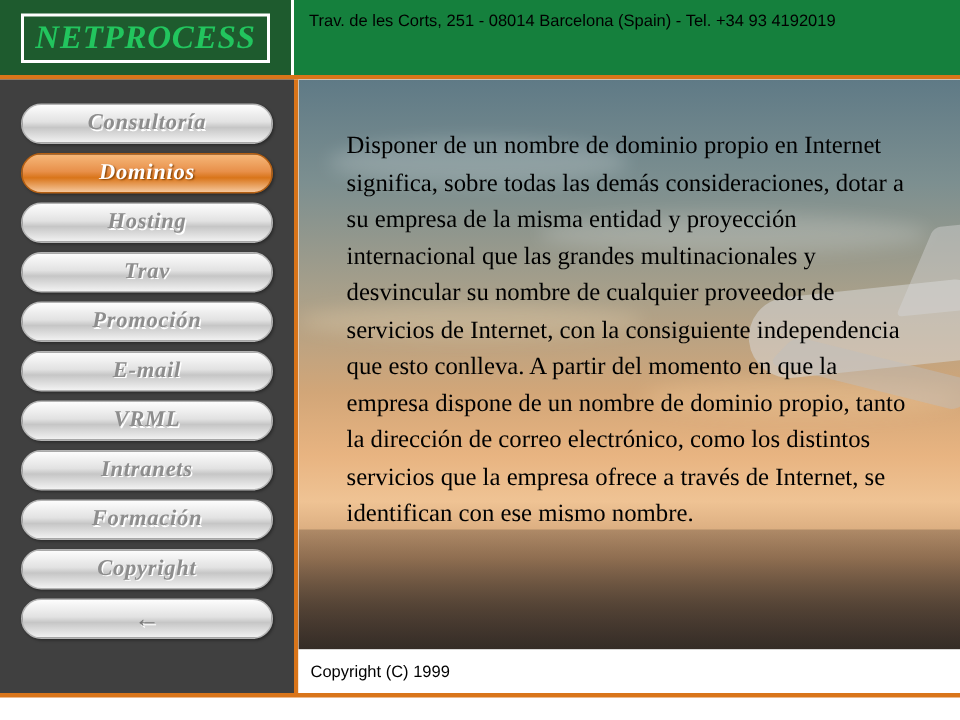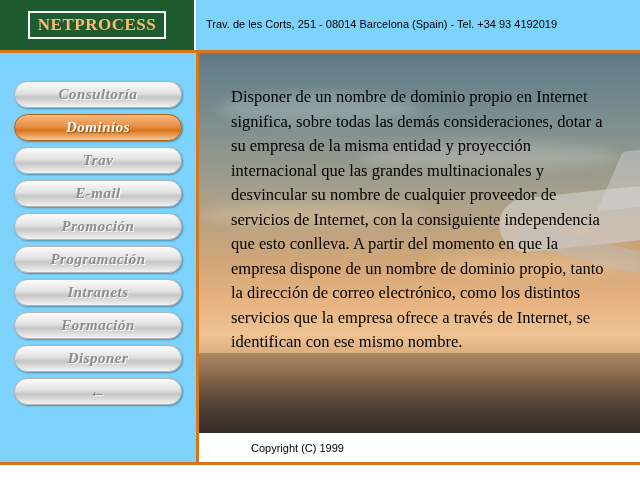--- a/index.html
+++ b/index.html
@@ -37,32 +37,33 @@
     position: relative;
     display: flex;
     align-items: center;
     justify-content: center;
     border-right: 2px solid #ffffff;
     box-sizing: border-box;
   }
   .logo-inner {
     border: 2px solid #ffffff;
     padding: 3px 8px 4px 8px;
-    color: #fdba74;
+    color: #22c55e;
     font-family: "Liberation Serif", serif;
     font-weight: bold;
-    font-size: 17px;
+    font-size: 22px;
     letter-spacing: 0.5px;
     line-height: 1;
     white-space: nowrap;
+    font-style: italic;
   }
   .header-contact {
     flex: 1;
-    background: #7dd3fc;
-    padding: 17px 0 0 10px;
+    background: #15803d;
+    padding: 7px 0 0 10px;
     box-sizing: border-box;
   }
   .header-contact .line {
     font-size: 11px;
     color: #000000;
     line-height: 15px;
     white-space: nowrap;
   }
 
   
@@ -99,22 +100,22 @@
     background: #d9751a;
   }
 
   
   .sidebar {
     position: absolute;
     left: 0;
     top: 3px;
     width: 196px;
     height: 409px;
-    background: #7dd3fc;
-    padding-top: 28px;
+    background: #404040;
+    padding-top: 16px;
     box-sizing: border-box;
   }
   .nav-item {
     position: relative;
     width: 168px;
     height: 27px;
     margin: 0 auto 6px auto;
     border-radius: 14px;
     background: linear-gradient(to bottom, #fdfdfd 0%, #e2e2e2 45%, #c6c6c6 60%, #f2f2f2 100%);
     border: 1px solid #b4b4b4;
@@ -250,21 +251,20 @@
     height: 29px;
     background: #ffffff;
     display: flex;
     align-items: center;
     padding-left: 8px;
     box-sizing: border-box;
   }
   .copyright-bar span {
     font-size: 11px;
     color: #000000;
-    margin-left: 44px;
   }
 </style>
 </head>
 <body>
 
 <div class="page">
 
   <div class="header">
     <div class="logo-box">
       <div class="logo-inner">NETPROCESS</div>
@@ -280,39 +280,42 @@
     <div class="orange-bottom"></div>
 
     <div class="sidebar">
       <div class="nav-item">
         <span class="label">Consultoría</span>
       </div>
       <div class="nav-item active">
         <span class="label">Dominios</span>
       </div>
       <div class="nav-item">
+        <span class="label">Hosting</span>
+      </div>
+      <div class="nav-item">
         <span class="label">Trav</span>
       </div>
       <div class="nav-item">
+        <span class="label">Promoción</span>
+      </div>
+      <div class="nav-item">
         <span class="label">E-mail</span>
       </div>
       <div class="nav-item">
-        <span class="label">Promoción</span>
-      </div>
-      <div class="nav-item">
-        <span class="label">Programación</span>
+        <span class="label">VRML</span>
       </div>
       <div class="nav-item">
         <span class="label">Intranets</span>
       </div>
       <div class="nav-item">
         <span class="label">Formación</span>
       </div>
       <div class="nav-item">
-        <span class="label">Disponer</span>
+        <span class="label">Copyright</span>
       </div>
       <div class="nav-item back">
         <span class="arrow">←</span>
       </div>
     </div>
 
     <div class="content">
       <div class="photo">
         <div class="sky"></div>
         <div class="cloud c1"></div>

